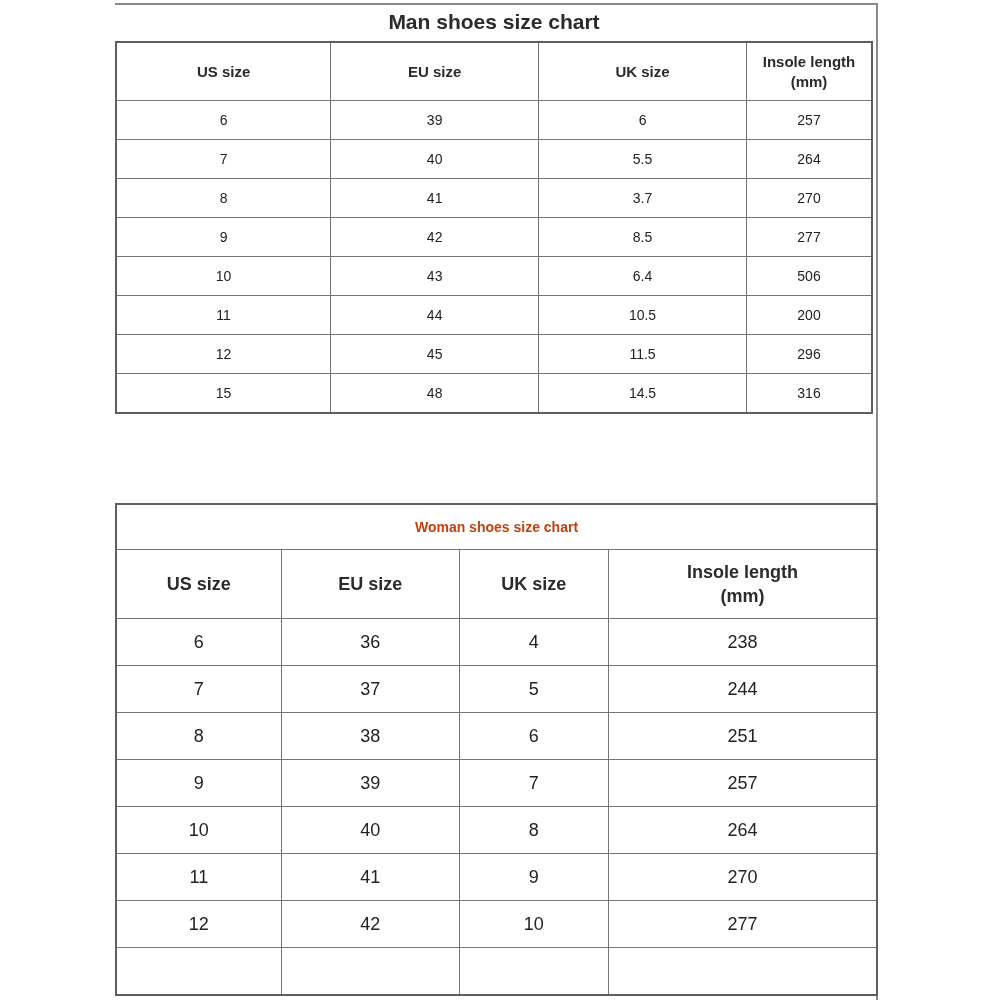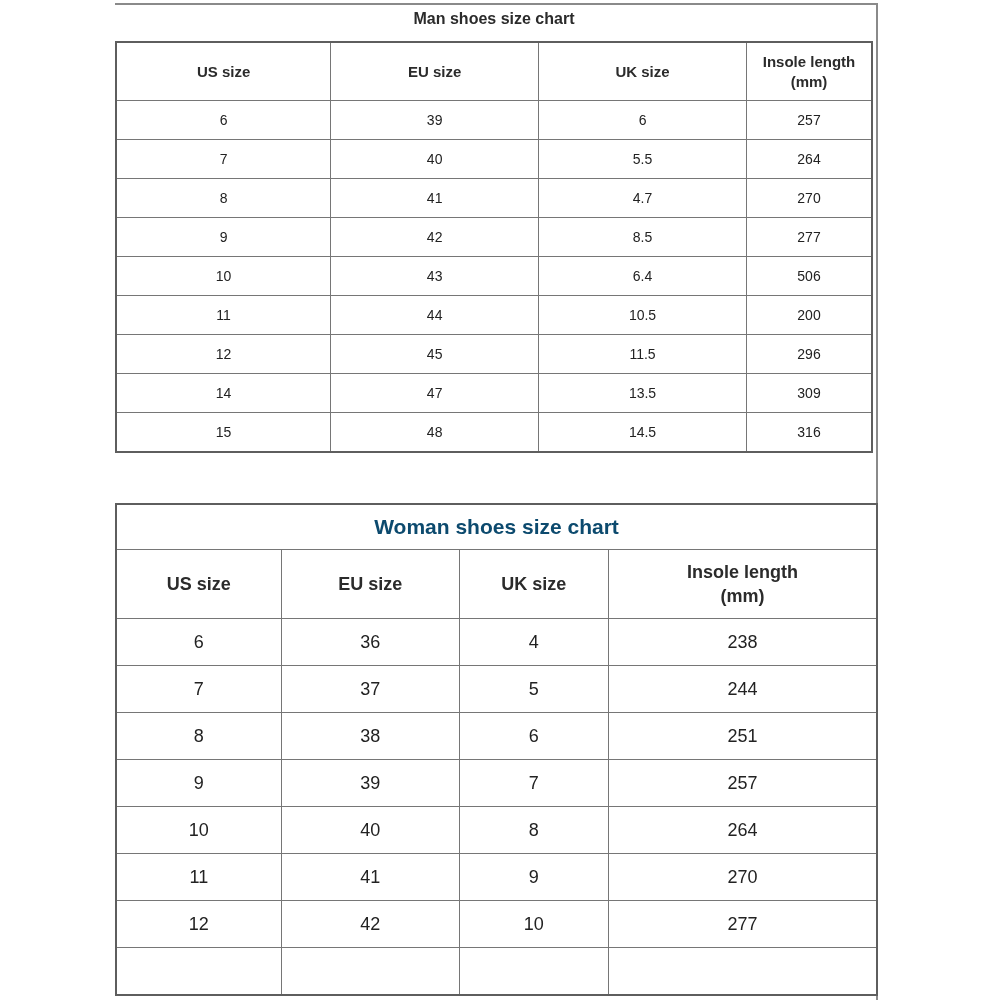--- a/index.html
+++ b/index.html
@@ -25,21 +25,21 @@
   }
   #right-line {
     left: 876px; top: 3px;
     width: 2px; height: 997px;
   }
   .chart-title-floating {
     position: absolute;
     left: 115px; top: 10px;
     width: 758px;
     text-align: center;
-    font-size: 16px;
+    font-size: 21px;
     font-weight: bold;
     color: #2b2b2b;
   }
   table {
     border-collapse: collapse;
     table-layout: fixed;
     position: absolute;
   }
   th, td {
     border: 1px solid #767676;
@@ -67,23 +67,23 @@
     font-size: 14px;
   }
   
   #woman-table {
     left: 115px; top: 503px;
     width: 763px;
     border: 2px solid #5e5e5e;
   }
   #woman-table .title-cell {
     height: 44px;
-    font-size: 21px;
-    font-weight: bold;
-    color: #0c4a6e;
+    font-size: 14px;
+    font-weight: bold;
+    color: #c2410c;
     border-radius: 22px;
   }
   #woman-table th {
     height: 68px;
     font-size: 18px;
     font-weight: bold;
     white-space: pre-line;
     line-height: 1.35;
     color: #2b2b2b;
   }
@@ -125,21 +125,21 @@
       </tr>
       <tr>
         <td>7</td>
         <td>40</td>
         <td>5.5</td>
         <td>264</td>
       </tr>
       <tr>
         <td>8</td>
         <td>41</td>
-        <td>4.7</td>
+        <td>3.7</td>
         <td>270</td>
       </tr>
       <tr>
         <td>9</td>
         <td>42</td>
         <td>8.5</td>
         <td>277</td>
       </tr>
       <tr>
         <td>10</td>
@@ -151,26 +151,20 @@
         <td>11</td>
         <td>44</td>
         <td>10.5</td>
         <td>200</td>
       </tr>
       <tr>
         <td>12</td>
         <td>45</td>
         <td>11.5</td>
         <td>296</td>
-      </tr>
-      <tr>
-        <td>14</td>
-        <td>47</td>
-        <td>13.5</td>
-        <td>309</td>
       </tr>
       <tr>
         <td>15</td>
         <td>48</td>
         <td>14.5</td>
         <td>316</td>
       </tr>
     </tbody>
 </table>
 

